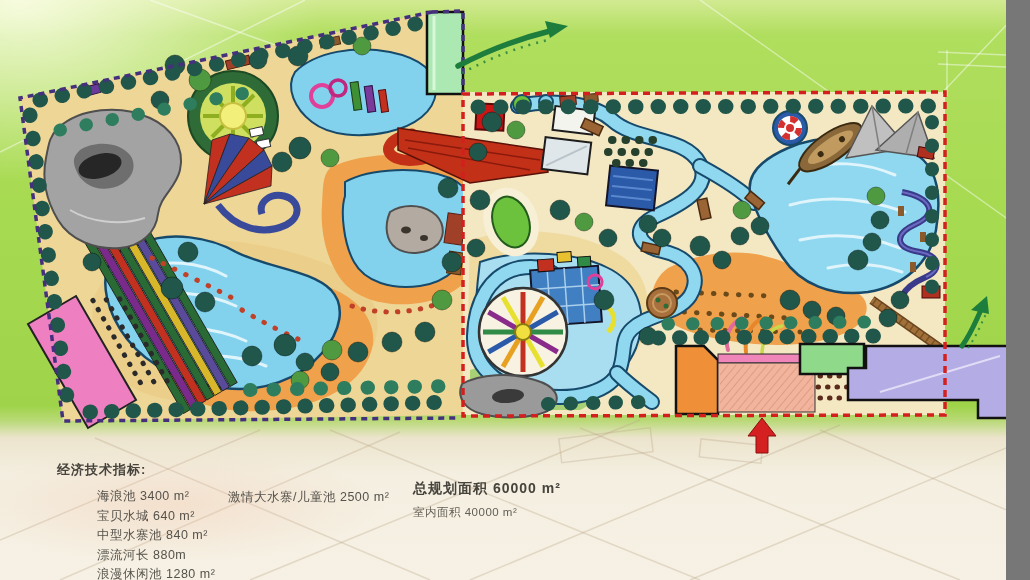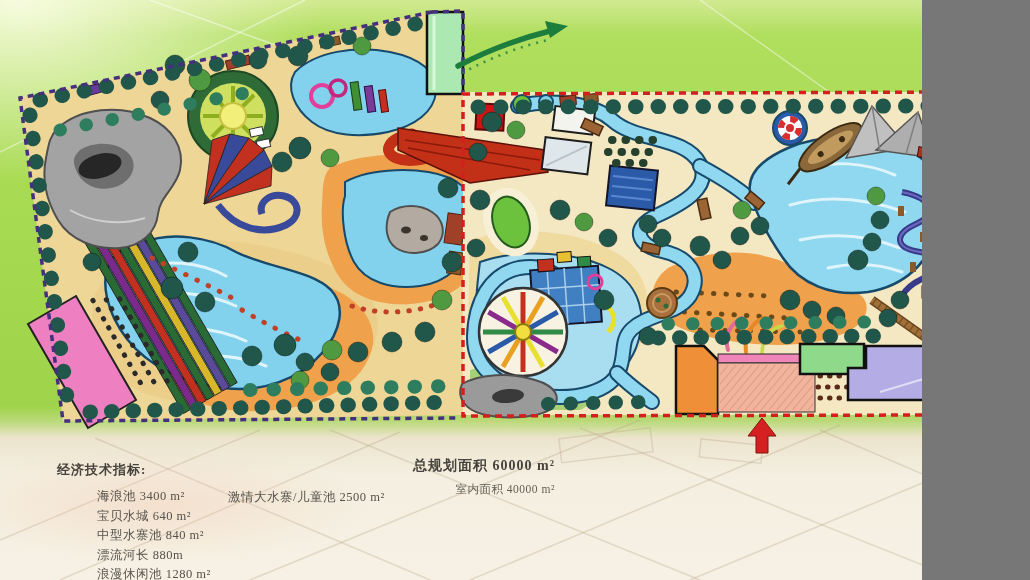--- a/index.html
+++ b/index.html
@@ -1,35 +1,35 @@
 <!DOCTYPE html>
 <html><head>
 <meta charset="utf-8">
 <style>
   html,body{margin:0;padding:0;background:#777;}
   #stage{
-    position:relative;width:922px;height:580px;overflow:hidden;
-    font-family:Liberation Serif, serif;
+    position:relative;width:1006px;height:580px;overflow:hidden;
+    font-family:Liberation Sans, sans-serif;
     background:linear-gradient(180deg,#d2ea92 0%,#b0de5e 6%,#a6da50 38%,#9fd44a 70%,#b9d977 72.5%,#ece4cd 75.5%,#f4efe1 82%,#f6f1e4 100%);
   }
   #stage:before{content:"";position:absolute;inset:0;pointer-events:none;
     background:radial-gradient(ellipse 430px 260px at 2% 0%,rgba(248,252,226,.95),rgba(248,252,226,0) 70%);}
   #stage:after{content:"";position:absolute;inset:0;pointer-events:none;
     background:radial-gradient(ellipse 300px 80px at 17% 87%,rgba(242,188,158,.30),rgba(242,188,158,0) 70%);}
   svg{position:absolute;left:0;top:0;}
   .river-under{stroke:#17496b;stroke-width:16;fill:none;stroke-linecap:round;}
   .river-over{stroke:#8fd8ef;stroke-width:12;fill:none;stroke-linecap:round;}
   .wave{stroke:#dff4fb;stroke-width:3;fill:none;stroke-linecap:round;}
   .treerow{fill:none;stroke-linecap:round;}
   .legend{position:absolute;inset:0;color:#55524b;z-index:5;}
   .legend-title{position:absolute;left:57px;top:461px;font-size:13px;font-weight:bold;color:#46433c;letter-spacing:1px;}
   .col{position:absolute;font-size:12.5px;line-height:19.5px;letter-spacing:.5px;}
   .col1{left:97px;top:487px;}
   .col2{left:228px;top:487px;line-height:20px;}
-  .col3{left:413px;top:456px;text-align:right;}
+  .col3{left:413px;top:479px;}
   .col3 .primary{font-size:14px;font-weight:bold;color:#46433c;letter-spacing:1px;margin-bottom:5px;}
   .col3 .secondary{font-size:11.5px;line-height:17px;color:#635e54;}
 </style>
 </head>
 <body>
 
 <div id="stage">
 
 <svg width="1030" height="580" viewBox="0 0 1030 580">
   <defs>

